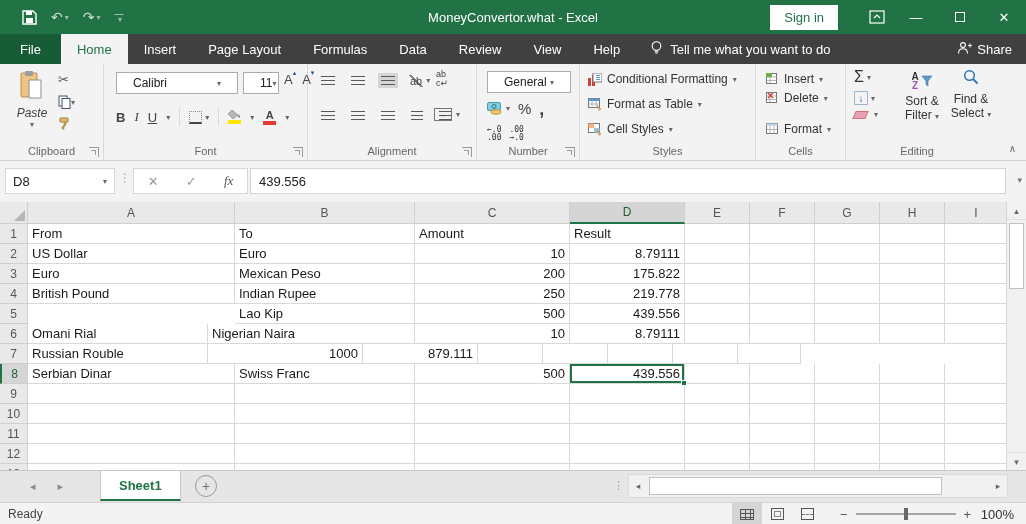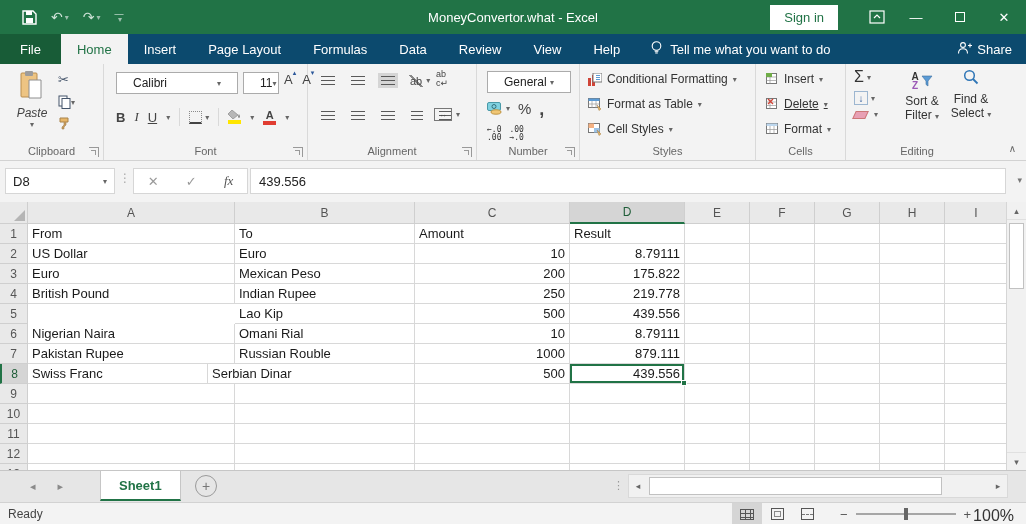--- a/index.html
+++ b/index.html
@@ -14,21 +14,21 @@
   .qat .qbtn.save svg { display:block; }
   .qat .caret-sm { font-size:8px; color:#9dbfae; margin-left:2px; }
   .title-text { position:absolute; left:0; right:0; text-align:center; font-size:13px; color:#fff; pointer-events:none; }
   .title-right { position:absolute; right:0; top:0; height:34px; display:flex; align-items:center; }
   .signin { background:#fff; color:#217346; font-size:13px; padding:5px 14px; margin-right:22px; cursor:pointer; }
   .win-btn { width:44px; height:34px; display:flex; align-items:center; justify-content:center; color:#fff; font-size:13px; cursor:pointer; }
   .win-btn .max-box { width:10px; height:10px; border:1px solid #fff; }
   .ribbon-opts { width:34px; }
 
   
-  .tabrow { position:absolute; left:0; top:34px; width:1026px; height:30px; background:#0c4a6e; display:flex; align-items:stretch; color:#fff; font-size:13px; }
+  .tabrow { position:absolute; left:0; top:34px; width:1026px; height:30px; background:#404040; display:flex; align-items:stretch; color:#fff; font-size:13px; }
   .rtab { padding:0 16px; display:flex; align-items:center; cursor:pointer; }
   .rtab.file { background:#185c37; padding:0 20px; }
   .rtab.active { background:#f3f3f3; color:#217346; }
   .tellme { display:flex; align-items:center; gap:7px; margin-left:14px; cursor:pointer; }
   .share { position:absolute; right:14px; top:0; height:30px; display:flex; align-items:center; gap:5px; cursor:pointer; }
 
   
   .ribbon { position:absolute; left:0; top:64px; width:1026px; height:97px; background:#f3f3f3; border-bottom:1px solid #d2d2d2; font-size:12px; color:#444; }
   .rgroup { position:absolute; top:0; height:96px; border-right:1px solid #d9d9d9; }
   .glabel { position:absolute; bottom:3px; left:0; right:0; text-align:center; font-size:11px; color:#666; }
@@ -154,21 +154,21 @@
   .vbtn.sel { background:#d5d5d5; }
   .grid-ic { width:14px; height:11px; border:1px solid #555; background:linear-gradient(#555 0 0) 0 3.5px/100% 1px no-repeat, linear-gradient(#555 0 0) 0 7px/100% 1px no-repeat, linear-gradient(90deg,#555 0 0) 4px 0/1px 100% no-repeat, linear-gradient(90deg,#555 0 0) 8.5px 0/1px 100% no-repeat; }
   .pl-ic { width:13px; height:12px; border:1px solid #555; position:relative; }
   .pl-ic:after { content:""; position:absolute; left:2px; top:2px; right:2px; bottom:2px; border:1px solid #888; }
   .pb-ic { width:13px; height:12px; border:1px solid #555; position:relative; }
   .pb-ic:after { content:""; position:absolute; left:0; top:5px; width:100%; border-top:1px dashed #777; }
   .zoomctl { position:absolute; left:840px; top:0; height:22px; display:flex; align-items:center; gap:8px; }
   .zoomctl .sign { font-size:13px; color:#555; cursor:pointer; }
   .ztrack { position:relative; width:100px; height:2px; background:#a6a6a6; }
   .zhandle { position:absolute; left:48px; top:-5px; width:4px; height:12px; background:#666; cursor:grab; }
-  .zoom-label { position:absolute; right:12px; top:4px; font-size:16px; color:#333; }
+  .zoom-label { position:absolute; right:12px; top:4px; font-size:13px; color:#333; }
 </style>
 </head>
 <body>
 
 <div class="app">
 
   <div class="titlebar">
     <div class="qat">
       <span class="qbtn save">
         <svg width="15" height="15" viewBox="0 0 15 15">
@@ -426,21 +426,21 @@
     <div class="rgroup g-cells">
       <div class="cells-item" style="top:8px;">
         <svg width="13" height="12" viewBox="0 0 13 12">
             <rect x="0.5" y="0.5" width="10" height="10" fill="#fff" stroke="#777"></rect>
             <path d="M0.5 4 h10 M0.5 7.5 h10 M4 0.5 v10" stroke="#999" stroke-width="0.7"></path>
             <rect x="0" y="0" width="6" height="4" fill="#70ad47"></rect>
           </svg>
         <span>Insert</span>
           <span class="caret">▾</span>
       </div>
-      <div class="cells-item" style="top:33px;text-decoration:underline;">
+      <div class="cells-item" style="top:27px;">
         <svg width="13" height="12" viewBox="0 0 13 12">
             <rect x="0.5" y="0.5" width="10" height="10" fill="#fff" stroke="#777"></rect>
             <path d="M0.5 4 h10 M0.5 7.5 h10 M4 0.5 v10" stroke="#999" stroke-width="0.7"></path>
             <path d="M2 1 l5 5 M7 1 l-5 5" stroke="#d04437" stroke-width="1.4"></path>
           </svg>
         <span>Delete</span>
           <span class="caret">▾</span>
       </div>
       <div class="cells-item" style="top:58px;">
         <svg width="13" height="12" viewBox="0 0 13 12">
@@ -577,46 +577,45 @@
         <div class="cell num" style="width: 155px;">500</div>
         <div class="cell num" style="width: 115px;">439.556</div>
         <div class="cell" style="width: 65px;"></div>
         <div class="cell" style="width: 65px;"></div>
         <div class="cell" style="width: 65px;"></div>
         <div class="cell" style="width: 65px;"></div>
         <div class="cell" style="width: 63px;"></div>
       </div>
       <div class="grid-row">
         <div class="hcell" style="width: 28px;">6</div>
+        <div class="cell" style="width: 180px;">Omani Rial</div>
         <div class="cell" style="width: 207px;">Nigerian Naira</div>
-        <div class="cell" style="width: 180px;">Omani Rial</div>
         <div class="cell num" style="width: 155px;">10</div>
         <div class="cell num" style="width: 115px;">8.79111</div>
         <div class="cell" style="width: 65px;"></div>
         <div class="cell" style="width: 65px;"></div>
         <div class="cell" style="width: 65px;"></div>
         <div class="cell" style="width: 65px;"></div>
         <div class="cell" style="width: 63px;"></div>
       </div>
       <div class="grid-row">
         <div class="hcell" style="width: 28px;">7</div>
-        <div class="cell" style="width: 207px;">Pakistan Rupee</div>
         <div class="cell" style="width: 180px;">Russian Rouble</div>
         <div class="cell num" style="width: 155px;">1000</div>
         <div class="cell num" style="width: 115px;">879.111</div>
         <div class="cell" style="width: 65px;"></div>
         <div class="cell" style="width: 65px;"></div>
         <div class="cell" style="width: 65px;"></div>
         <div class="cell" style="width: 65px;"></div>
         <div class="cell" style="width: 63px;"></div>
       </div>
       <div class="grid-row">
         <div class="hcell sel-row" style="width: 28px;">8</div>
+        <div class="cell" style="width: 207px;">Serbian Dinar</div>
         <div class="cell" style="width: 180px;">Swiss Franc</div>
-        <div class="cell" style="width: 207px;">Serbian Dinar</div>
         <div class="cell num" style="width: 155px;">500</div>
         <div class="cell num sel-cell" style="width: 115px;">439.556<div class="fill-handle"></div></div>
         <div class="cell" style="width: 65px;"></div>
         <div class="cell" style="width: 65px;"></div>
         <div class="cell" style="width: 65px;"></div>
         <div class="cell" style="width: 65px;"></div>
         <div class="cell" style="width: 63px;"></div>
       </div>
       <div class="grid-row">
         <div class="hcell" style="width: 28px;">9</div>

